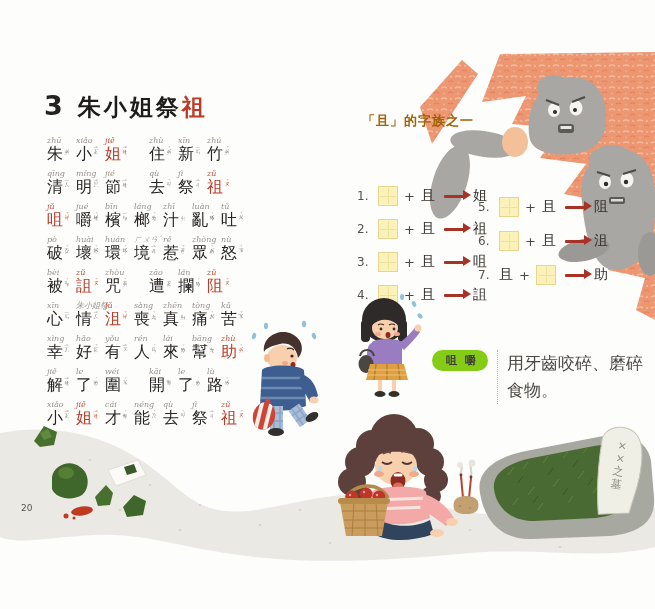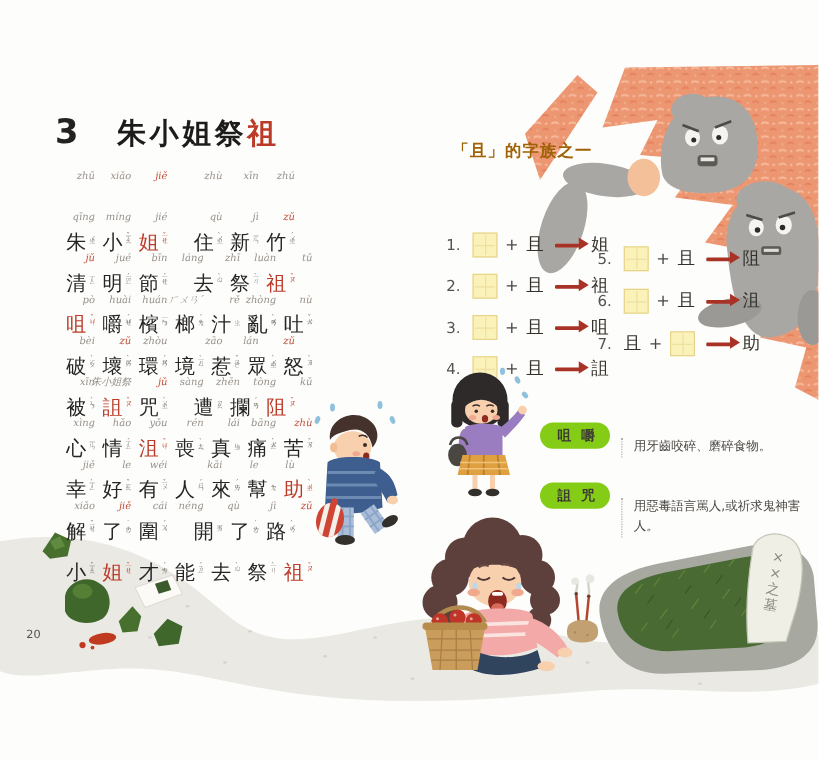--- a/index.html
+++ b/index.html
@@ -4,27 +4,27 @@
 <style>
   html,body{margin:0;padding:0;background:#ffffff;}
   .spread{position:relative;width:655px;height:609px;background:#fdfdfb;overflow:hidden;
           font-family:"DejaVu Sans","Liberation Sans",sans-serif;color:#2b2a28;}
   .abs{position:absolute;}
 
   
   .title{left:44px;top:90px;display:flex;align-items:baseline;gap:15px;}
   .title-num{font-size:27px;font-weight:bold;color:#232220;}
   .title-text{font-size:23px;font-weight:bold;letter-spacing:3px;color:#1d1c1a;
-              font-family:"DejaVu Serif","Liberation Serif",serif;margin-left:16px;}
+              font-family:"DejaVu Serif","Liberation Serif",serif;}
   .red{color:#bc3a28;}
 
   
   .poem{left:47px;top:136px;}
   .poem-line{display:flex;margin-bottom:7px;height:26px;}
-  .char-cell{width:29px;display:flex;flex-direction:column;align-items:flex-end;gap:40px;}
+  .char-cell{width:29px;display:flex;flex-direction:column;align-items:flex-start;}
   .poem-gap{width:15px;}
   .pinyin{font-size:8px;font-style:italic;color:#98918a;height:9px;line-height:9px;
           font-family:"DejaVu Serif","Liberation Serif",serif;white-space:nowrap;}
   .pinyin.red{color:#c4503d;}
   .char-row{display:flex;align-items:flex-start;}
   .hanzi{font-size:16px;line-height:17px;color:#262524;
          font-family:"DejaVu Serif","Liberation Serif",serif;}
   .hanzi.red{color:#bc3a28;}
   .zhuyin{font-size:6px;line-height:6px;color:#7c7670;margin-left:1px;
           writing-mode:vertical-rl;text-orientation:upright;max-height:18px;}
@@ -45,22 +45,22 @@
   .arrow{width:20px;height:3px;background:#a93226;border-radius:1px;position:relative;margin:0 3px;flex:0 0 auto;}
   .arrow::after{content:'';position:absolute;right:-7px;top:-4.5px;border-left:8px solid #a93226;
                 border-top:5.5px solid transparent;border-bottom:5.5px solid transparent;}
 
   
   .vocab{left:432px;top:338px;display:flex;flex-direction:column;gap:8px;width:222px;}
   .vocab-row{display:flex;align-items:flex-start;}
   .vocab-row:last-child{margin-top:12px;}
   .pill{flex:0 0 auto;width:44px;text-align:left;background:#84cc16;color:#3d3a36;border-radius:11px;
         padding:3px 6px;font-size:11px;font-weight:bold;letter-spacing:8px;text-indent:8px;white-space:nowrap;}
-  .vdef{border-left:1px dotted #b4b1aa;margin-left:9px;padding-left:9px;font-size:10px;
-        line-height:1.6;color:#4b4844;width:140px;margin-top:12px;}
+  .vdef{border-left:1px dotted #b4b1aa;margin-left:9px;padding-left:9px;font-size:17px;
+        line-height:1.6;color:#4b4844;width:140px;}
 
   
   .pagenum{font-size:9px;color:#55524c;}
   .pagenum-right{color:#35332e;font-weight:bold;}
 </style>
 </head>
 <body>
 
 <div class="spread">
 
@@ -812,22 +812,18 @@
         <rect x="8" y="88" width="52" height="6" rx="3" fill="#b88d4c"></rect>
       </g>
     </svg>
   </div>
 
   <div class="abs vocab">
       <div class="vocab-row">
         <span class="pill">咀嚼</span>
         <span class="vdef">用牙齒咬碎、磨碎食物。</span>
       </div>
-      <div class="vocab-row">
-        <span class="pill">詛咒</span>
-        <span class="vdef">用惡毒語言罵人,或祈求鬼神害人。</span>
-      </div>
     </div>
 
   <div class="abs pagenum" style="left:21px;top:503px;">20</div>
   <div class="abs pagenum pagenum-right" style="left:661px;top:505px;">21</div>
 
 </div>
 
 </body></html>

